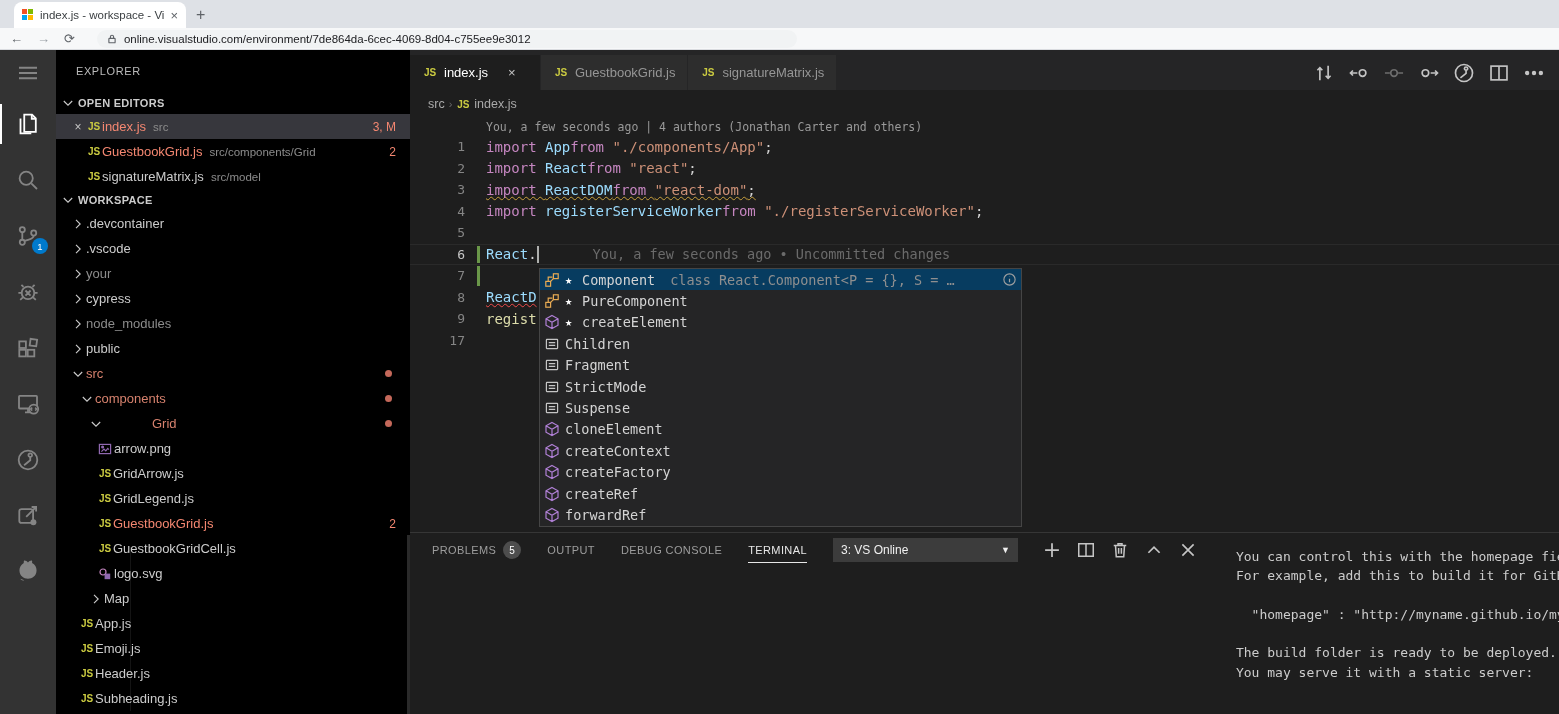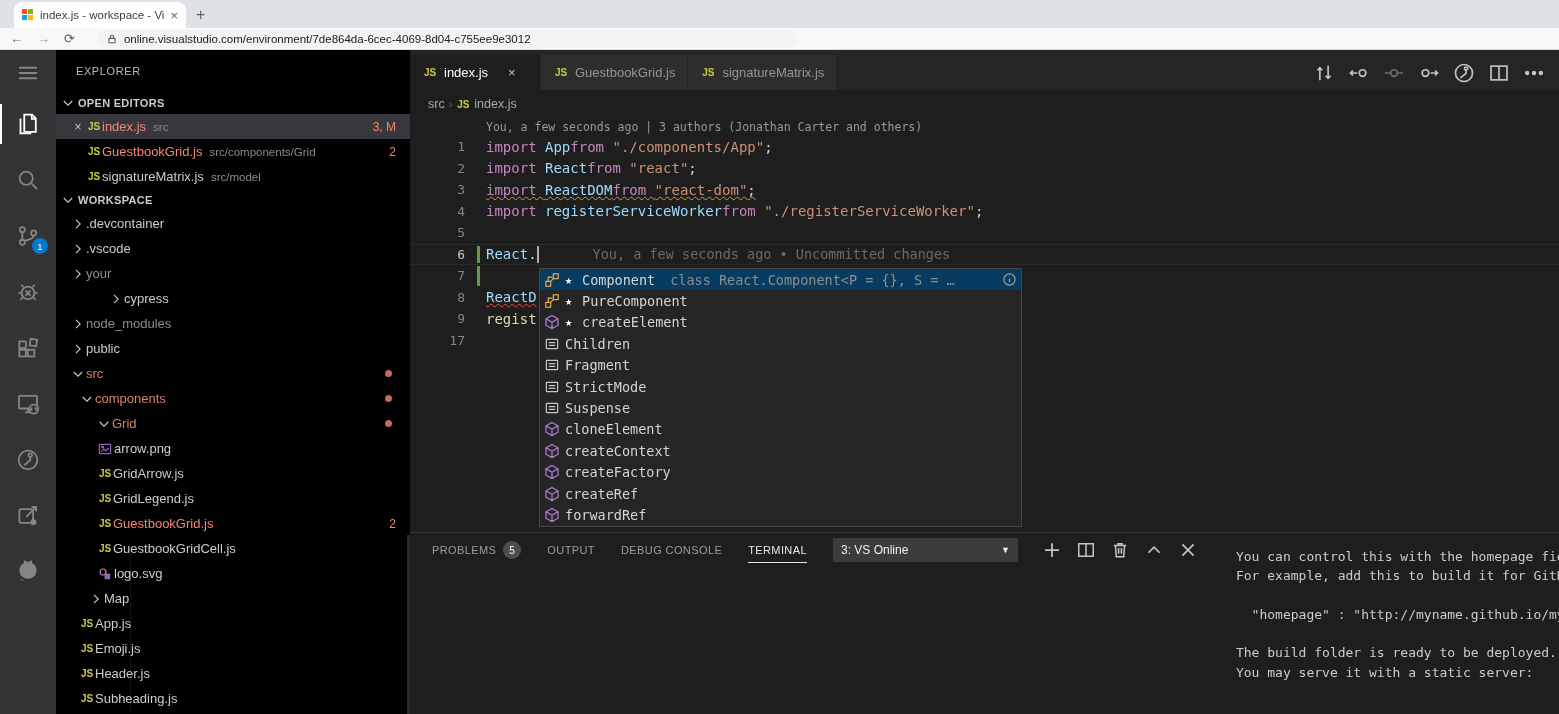--- a/index.html
+++ b/index.html
@@ -312,21 +312,21 @@
                 <path d="M6 3.8 10.2 8 6 12.2" stroke-width="1.1"></path>
               </svg></span>
             <span class="">.vscode</span>
           </div>
           <div class="row" style="padding-left: 14px;">
             <span class="chev"><svg viewBox="0 0 16 16" fill="none" stroke="currentColor" stroke-width="1.2">
                 <path d="M6 3.8 10.2 8 6 12.2" stroke-width="1.1"></path>
               </svg></span>
             <span class="name-dim">your</span>
           </div>
-          <div class="row" style="padding-left: 14px; margin-left: 38px;">
+          <div class="row" style="padding-left: 14px;">
             <span class="chev"><svg viewBox="0 0 16 16" fill="none" stroke="currentColor" stroke-width="1.2">
                 <path d="M6 3.8 10.2 8 6 12.2" stroke-width="1.1"></path>
               </svg></span>
             <span class="">cypress</span>
           </div>
           <div class="row" style="padding-left: 14px;">
             <span class="chev"><svg viewBox="0 0 16 16" fill="none" stroke="currentColor" stroke-width="1.2">
                 <path d="M6 3.8 10.2 8 6 12.2" stroke-width="1.1"></path>
               </svg></span>
             <span class="name-dim">node_modules</span>
@@ -344,21 +344,21 @@
             <span class="name-mod">src</span>
             <span class="dot"></span>
           </div>
           <div class="row" style="padding-left: 23px;">
             <span class="chev"><svg viewBox="0 0 16 16" fill="none" stroke="currentColor" stroke-width="1.2">
                 <path d="M3.8 6 8 10.2 12.2 6" stroke-width="1.1"></path>
               </svg></span>
             <span class="name-mod">components</span>
             <span class="dot"></span>
           </div>
-          <div class="row" style="padding-left: 40px;">
+          <div class="row" style="padding-left: 32px; gap: 48px;">
             <span class="chev"><svg viewBox="0 0 16 16" fill="none" stroke="currentColor" stroke-width="1.2">
                 <path d="M3.8 6 8 10.2 12.2 6" stroke-width="1.1"></path>
               </svg></span>
             <span class="name-mod">Grid</span>
             <span class="dot"></span>
           </div>
           <div class="row" style="padding-left: 41px;">
             <span class="fic"><svg viewBox="0 0 16 16" fill="none" stroke="currentColor" stroke-width="1.2" style="color:#9068b0">
                 <rect x="2.4" y="3.4" width="11.2" height="9.2"></rect>
                 <path d="M4.4 10.6l2.6-2.6 1.8 1.8 2-2.4 1 1.2"></path>
@@ -481,21 +481,21 @@
       </div>
 
       <div class="breadcrumb">
         <span>src</span>
         <span class="bc-sep">›</span>
         <span class="jsb">JS</span>
         <span>index.js</span>
       </div>
 
       <div class="edbody">
-        <div class="codelens">You, a few seconds ago | 3 authors (Jonathan Carter and others)</div>
+        <div class="codelens">You, a few seconds ago | 4 authors (Jonathan Carter and others)</div>
         <div id="code-lines">
             <div class="cline"><span class="ln">1</span><span><span class="kw">import </span><span class="id">App</span><span class="kw">from</span><span class="pn"> </span><span class="str">"./components/App"</span><span class="pn">;</span></span></div>
             <div class="cline"><span class="ln">2</span><span><span class="kw">import </span><span class="id">React</span><span class="kw">from</span><span class="pn"> </span><span class="str">"react"</span><span class="pn">;</span></span></div>
             <div class="cline"><span class="ln">3</span><span><span class="warn-ul"><span class="kw">import </span><span class="id">ReactDOM</span><span class="kw">from</span><span class="pn"> </span><span class="str">"react-dom"</span><span class="pn">;</span></span></span></div>
             <div class="cline"><span class="ln">4</span><span><span class="kw">import </span><span class="id">registerServiceWorker</span><span class="kw">from</span><span class="pn"> </span><span class="str">"./registerServiceWorker"</span><span class="pn">;</span></span></div>
             <div class="cline"><span class="ln">5</span><span></span></div>
             <div class="cline cur"><span class="ln">6</span><span class="modbar"></span><span><span class="id">React</span><span class="pn">.</span></span><span class="cursor"></span><span class="blame">You, a few seconds ago • Uncommitted changes</span></div>
             <div class="cline"><span class="ln">7</span><span class="modbar"></span><span></span></div>
             <div class="cline"><span class="ln">8</span><span><span class="err-ul"><span class="id">ReactD</span></span></span></div>
             <div class="cline"><span class="ln">9</span><span><span class="fn">regist</span></span></div>

